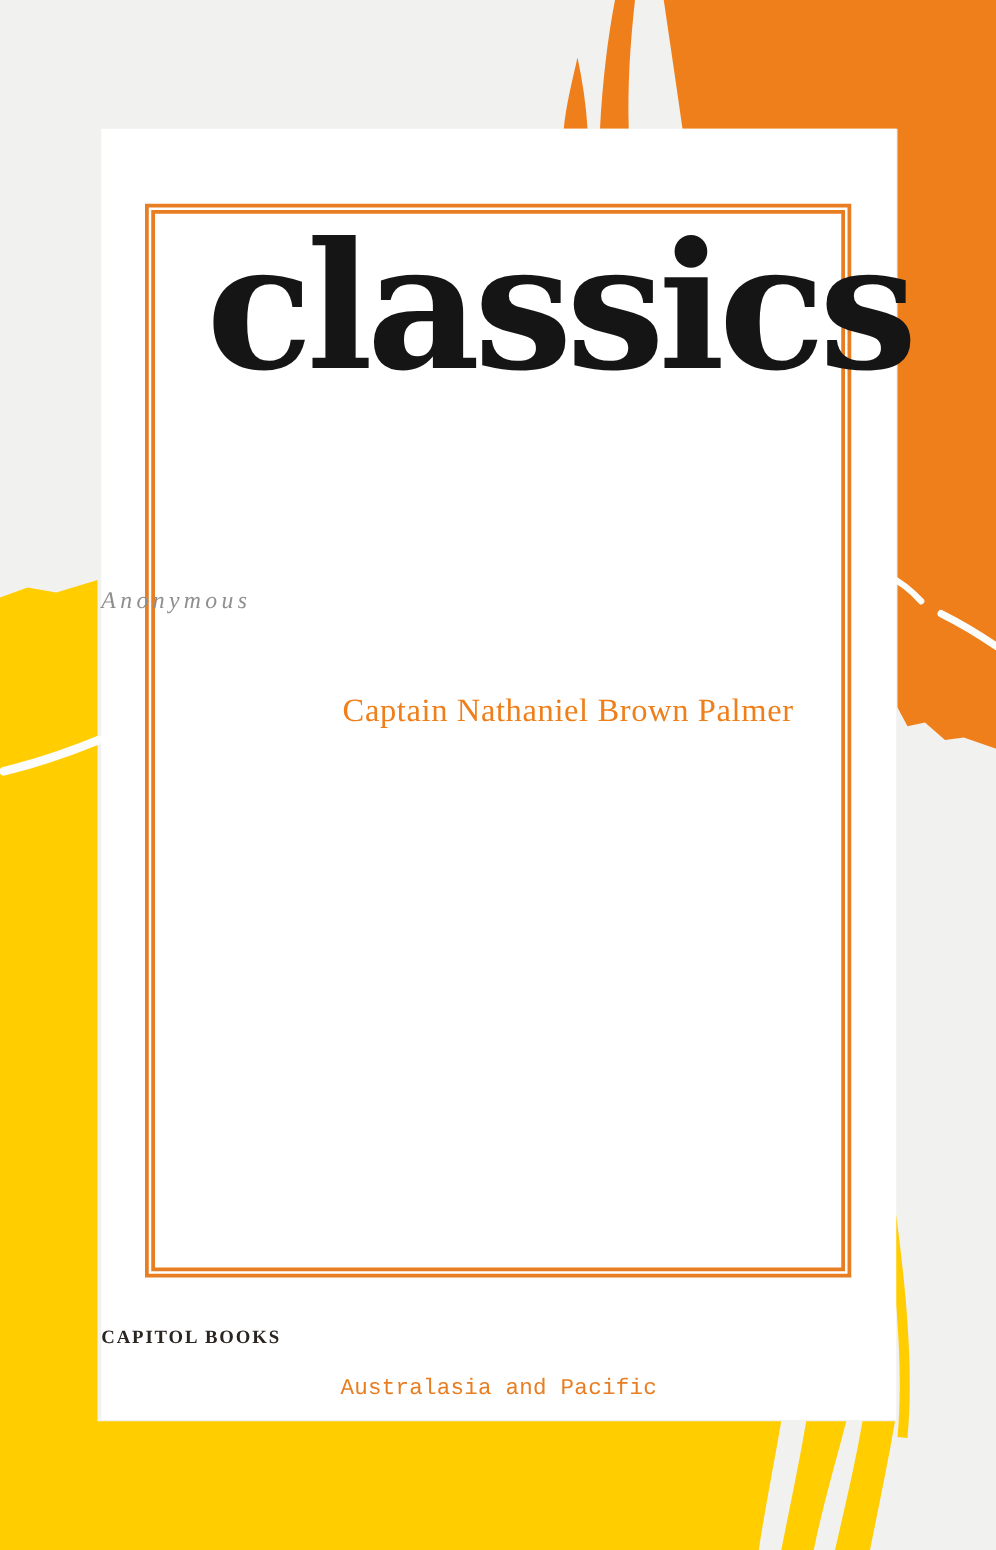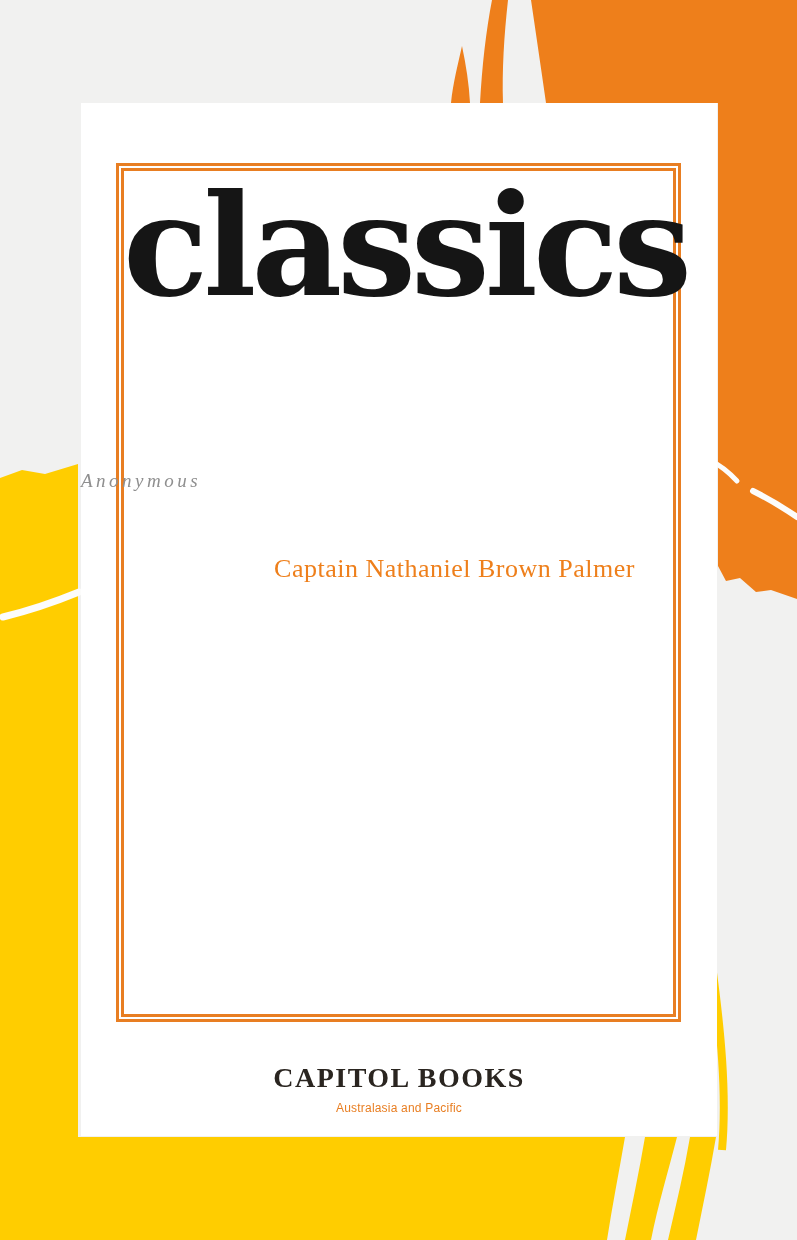--- a/index.html
+++ b/index.html
@@ -28,21 +28,21 @@
   }
   .frame{
     position:absolute;left:116px;top:163px;width:565px;height:859px;
     border:3px solid var(--frame-orange);
   }
   .frame-inner{
     position:absolute;inset:2px;border:3px solid var(--frame-orange);
   }
   .series-title{
     position:absolute;left:81px;top:176px;width:648px;
-    text-align:center;color:var(--title-black);
+    text-align:right;color:var(--title-black);
     font-family:"DejaVu Serif", serif;font-weight:bold;
     font-size:140px;line-height:140px;letter-spacing:-5px;
   }
   .author{
     position:absolute;left:81px;top:470px;width:636px;
     color:var(--muted-gray);
     font-family:"Liberation Serif", serif;font-style:italic;
     font-size:19px;letter-spacing:3.5px;
   }
   .book-title{
@@ -52,29 +52,29 @@
     font-size:26px;letter-spacing:0.5px;
   }
   .subtitle{
     position:absolute;left:81px;top:828px;width:636px;
     text-align:center;color:var(--subtitle-gray);
     font-family:"Liberation Serif", serif;
     font-size:22px;letter-spacing:0.5px;
   }
   .publisher{
     position:absolute;left:81px;top:1062px;width:636px;
-    text-align:center;color:var(--publisher-black);
+    color:var(--publisher-black);
     font-family:"Liberation Serif", serif;
-    font-size:28px;letter-spacing:1.5px;font-weight:bold;
+    font-size:15px;letter-spacing:1.5px;font-weight:bold;
   }
   .imprint{
     position:absolute;left:81px;top:1101px;width:636px;
     text-align:center;color:var(--frame-orange);
-    font-family:Liberation Sans, sans-serif;
-    font-size:12px;letter-spacing:0.2px;
+    font-family:Liberation Mono, monospace;
+    font-size:18px;letter-spacing:0.2px;
   }
 </style>
 </head>
 <body>
 
 <div class="stage">
 
   <svg class="bg-art" viewBox="0 0 797 1240" xmlns="http://www.w3.org/2000/svg" aria-hidden="true">
 
     <path class="fill-orange" d="M531,0 L797,0 L797,599 L771,590 L756,592 L740,578 L726,581 L718,566 L718,103 L546,103 C541,68 536,34 531,0 Z"></path>

